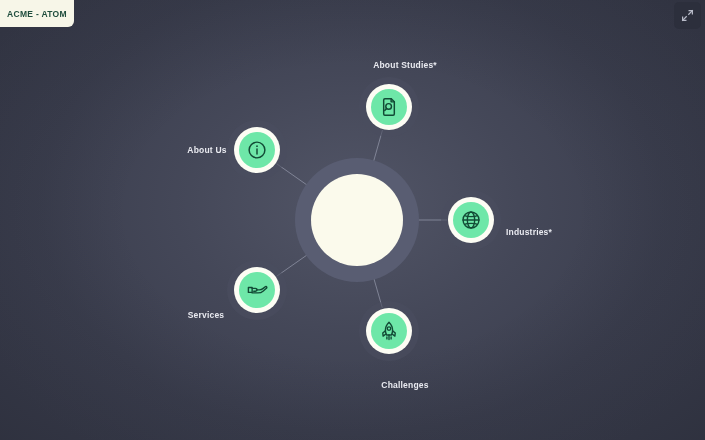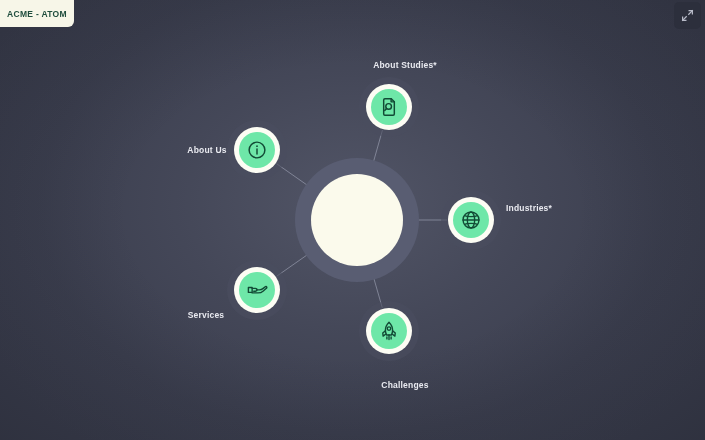--- a/index.html
+++ b/index.html
@@ -196,18 +196,18 @@
           <path d="M6.7 10.2h3.6c1 0 1.8.7 1.8 1.6s-.8 1.6-1.8 1.6H8.4"></path>
           <path d="M11.4 11.8h3.1c1.6 0 3.1-.6 4.3-1.6l2.2-1.8c.5-.4 1.2-.3 1.5.2.3.5.2 1.2-.3 1.6l-3.3 2.8c-1.6 1.4-3.7 2.2-5.9 2.2H6.7"></path>
         </g>
       </symbol>
     </defs>
   </svg>
 
   <div id="labels">
       <div class="node-label" style="left: 405px; top: 65px; color: rgb(233, 234, 240);">About Studies*</div>
       <div class="node-label" style="left: 207px; top: 124px; color: rgb(233, 234, 240); margin-top: 26px;">About Us</div>
-      <div class="node-label" style="left: 529px; top: 208px; color: rgb(233, 234, 240);">Industries*</div>
+      <div class="node-label" style="left: 529px; top: 232px; color: rgb(233, 234, 240);">Industries*</div>
       <div class="node-label" style="left: 405px; top: 385px; color: rgb(233, 234, 240);">Challenges</div>
       <div class="node-label" style="left: 206px; top: 315px; color: rgb(233, 234, 240); text-align: right;">Services</div>
     </div>
 
 </div>
 
 </body></html>

